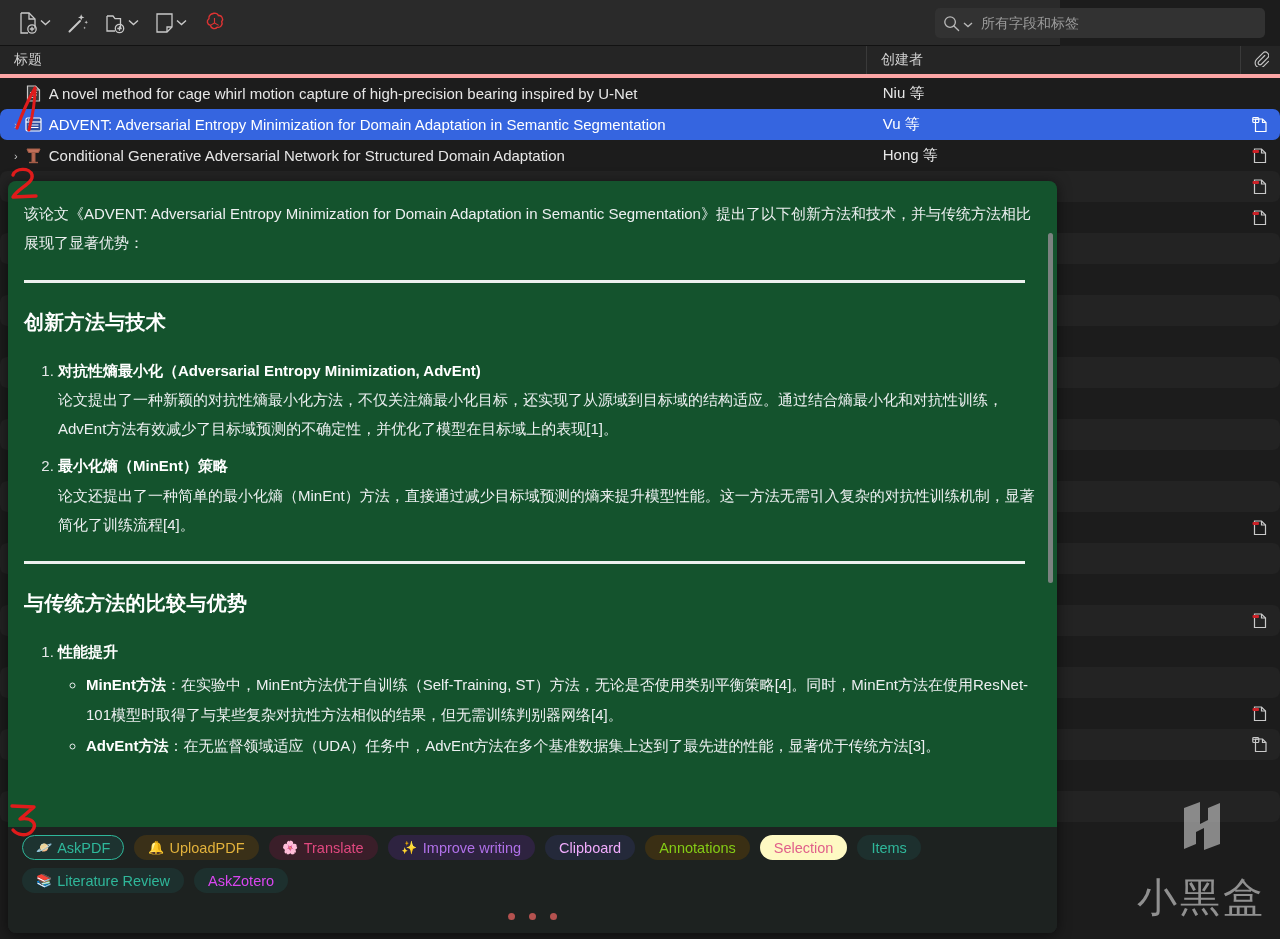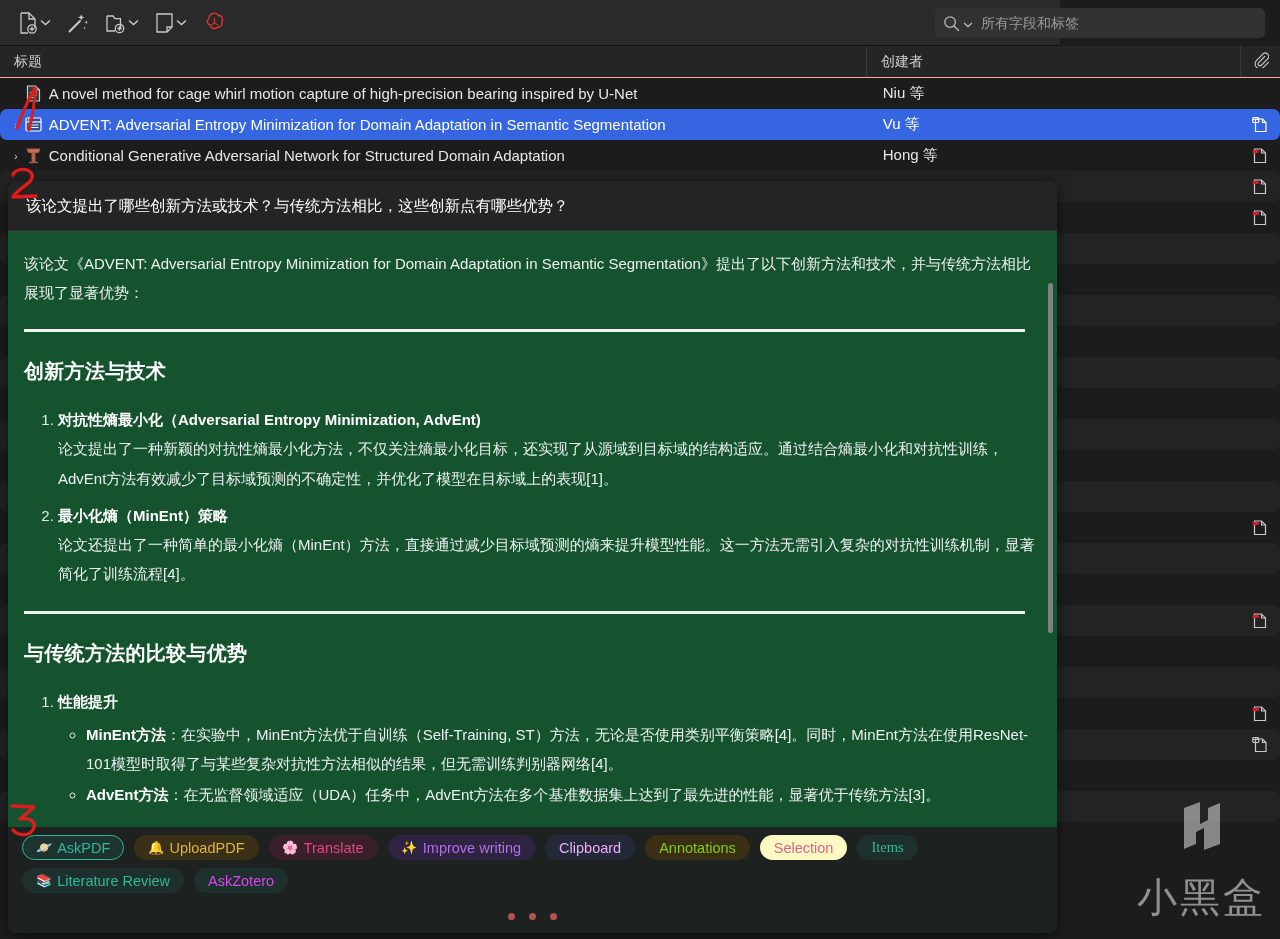--- a/index.html
+++ b/index.html
@@ -40,21 +40,21 @@
     flex: 1; background: transparent; border: 0; outline: none;
     color: #d4d4d4; font-size: 14px; margin-left: 8px;
     font-family: "Liberation Sans", "DejaVu Sans", sans-serif;
   }
   .search-input::placeholder { color: #9b9b9b; }
 
   
   .table { position: absolute; top: 46px; left: 0; width: 1280px; height: 893px; background:#1c1c1c; }
   .thead {
     position: relative; height: 32px; background: #252525;
-    border-bottom: 1px solid #fca5a5;
+    border-bottom: 4px solid #fca5a5;
     display: flex; align-items: center; color: #cfcfcf; font-size: 14px;
   }
   .th { height: 100%; display: flex; align-items: center; padding-left: 14px; }
   .th-title { width: 866px; }
   .th-creator { width: 374px; border-left: 1px solid #3a3a3a; }
   .th-attach { width: 40px; justify-content: center; padding-left:0; border-left: 1px solid #3a3a3a; }
 
   .rows { position: relative; }
   .row {
     position: relative; height: 31px; display: flex; align-items: center;
@@ -490,21 +490,20 @@
           <div class="item-icon"></div>
           <div class="title-cell"></div>
           <div class="creator-cell"></div>
           <div class="attach-cell"></div>
         </div>
       </div>
   </div>
 
   <div class="chat-panel">
 
-    <div class="chat-question">该论文提出了哪些创新方法或技术？与传统方法相比，这些创新点有哪些优势？</div>
 
     <div class="chat-body">
       <p>该论文《ADVENT: Adversarial Entropy Minimization for Domain Adaptation in Semantic Segmentation》提出了以下创新方法和技术，并与传统方法相比展现了显著优势：</p>
 
       <div class="hr"></div>
 
       <div class="h-sec">创新方法与技术</div>
       <ol class="num">
         <li>
           <span class="li-head">对抗性熵最小化（Adversarial Entropy Minimization, AdvEnt)</span>
@@ -555,21 +554,21 @@
         </div>
         <div class="chip" style="background: rgb(36, 41, 58); color: #f0abfc; border-color: transparent;">
           <span>Clipboard</span>
         </div>
         <div class="chip" style="background: rgb(58, 47, 20); color: #84cc16; border-color: transparent;">
           <span>Annotations</span>
         </div>
         <div class="chip" style="background: #fef9c3; color: rgb(224, 96, 138); border-color: transparent;">
           <span>Selection</span>
         </div>
-        <div class="chip" style="background: rgb(29, 48, 46); color: rgb(47, 183, 154); border-color: transparent; font-family: Liberation Serif, serif;">
+        <div class="chip" style="background: rgb(29, 48, 46); color: rgb(47, 183, 154); border-color: transparent;">
           <span>Items</span>
         </div>
         <div class="chip" style="background: rgb(29, 48, 46); color: rgb(47, 183, 154); border-color: transparent;">
           <span style="font-size: 13px;">📚</span>
           <span>Literature Review</span>
         </div>
         <div class="chip" style="background: rgb(29, 48, 46); color: #d946ef; border-color: transparent;">
           <span>AskZotero</span>
         </div>
       </div>

